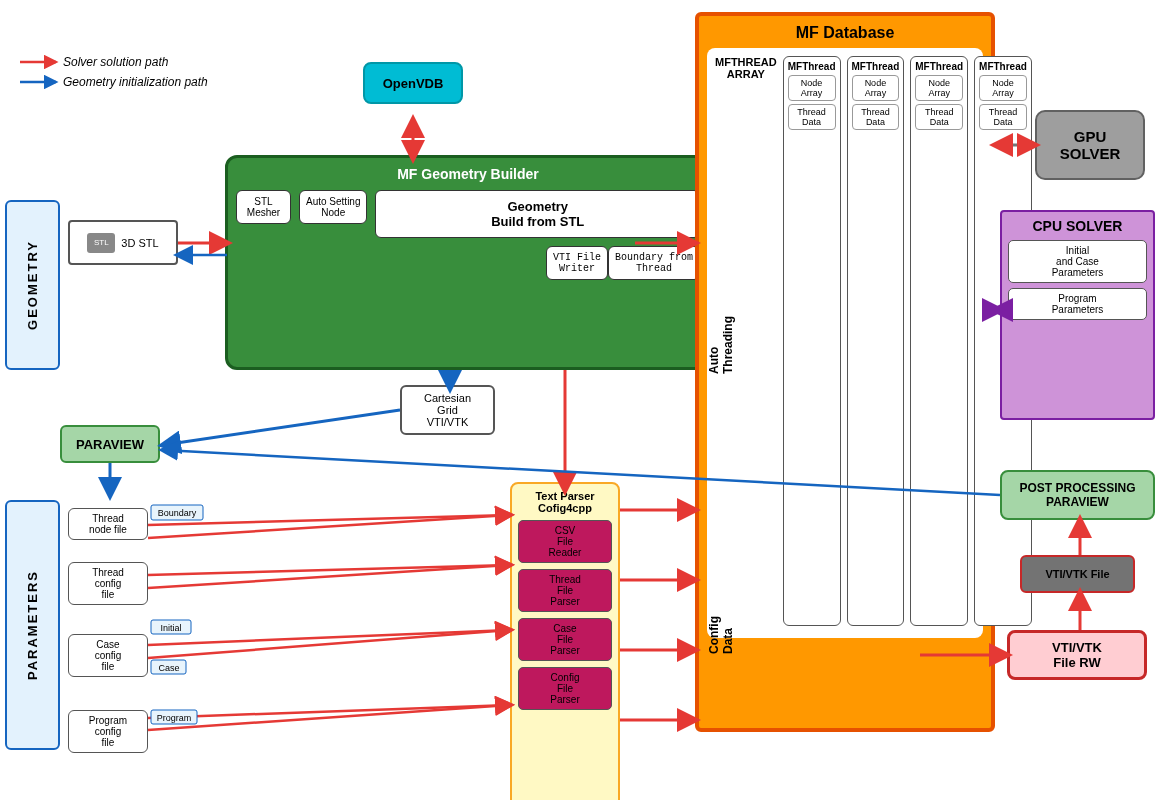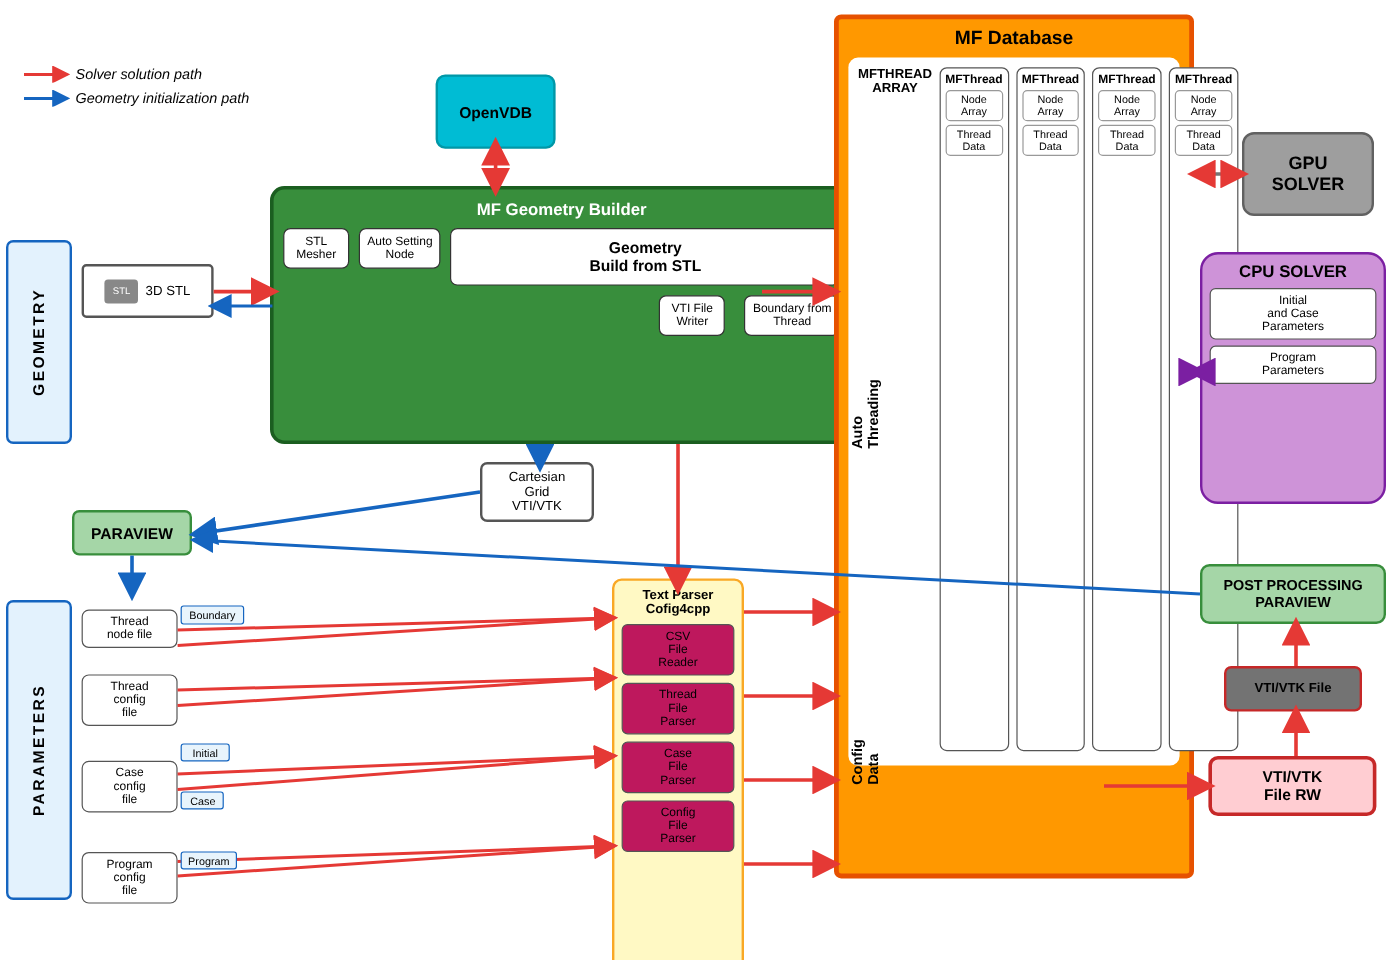--- a/index.html
+++ b/index.html
@@ -35,21 +35,21 @@
       font-size: 12px;
       font-style: italic;
     }
 
     
     .openvdb-box {
       position: absolute;
       top: 62px;
       left: 363px;
       width: 100px;
-      height: 62px;
+      height: 42px;
       background: #00bcd4;
       border: 2px solid #0097a7;
       border-radius: 8px;
       display: flex;
       align-items: center;
       justify-content: center;
       font-weight: bold;
       font-size: 13px;
       color: #000;
     }
@@ -92,23 +92,24 @@
       border: 1.5px solid #333;
       border-radius: 6px;
       padding: 8px 12px;
       font-size: 13px;
       font-weight: bold;
       text-align: center;
       flex: 1;
     }
     .geo-bottom-row {
       display: flex;
-      gap: 16px;
+      gap: 0;
       margin-top: 8px;
       justify-content: flex-end;
+      font-family: Liberation Mono, monospace;
     }
 
     
     .geometry-box {
       position: absolute;
       top: 200px;
       left: 5px;
       width: 55px;
       height: 170px;
       background: #e3f2fd;
@@ -334,21 +335,21 @@
     }
 
     .cpu-solver-outer {
       position: absolute;
       top: 210px;
       left: 1000px;
       width: 155px;
       height: 210px;
       background: #ce93d8;
       border: 2px solid #7b1fa2;
-      border-radius: 15px;
+      border-radius: 4px;
       padding: 6px;
     }
     .cpu-solver-title {
       text-align: center;
       font-weight: bold;
       font-size: 14px;
       margin-bottom: 6px;
     }
     .cpu-inner-box {
       background: #fff;

